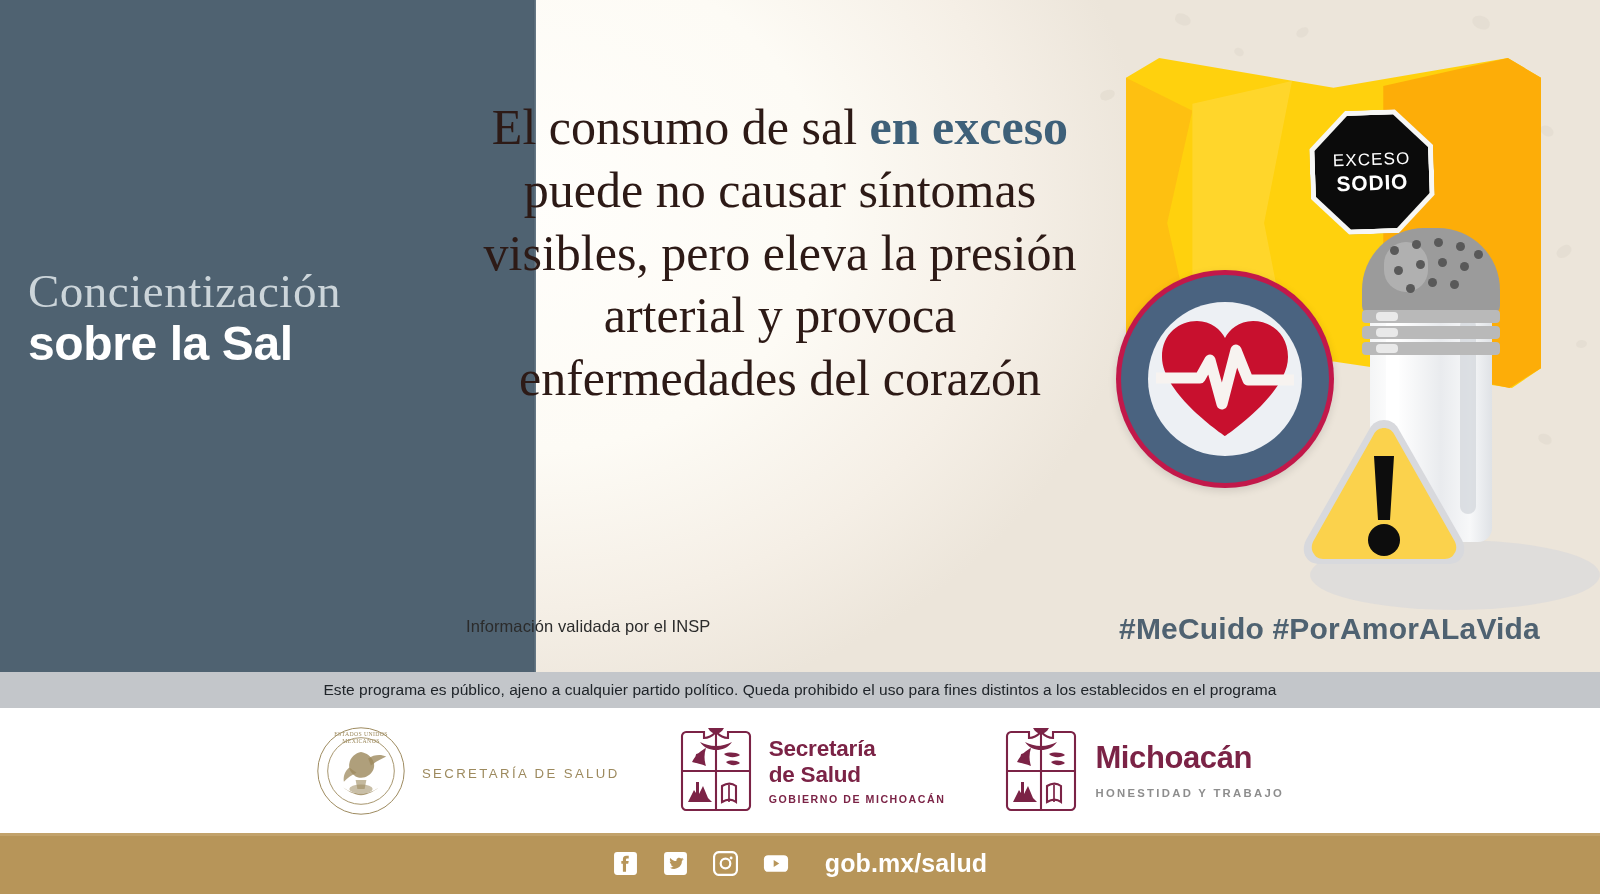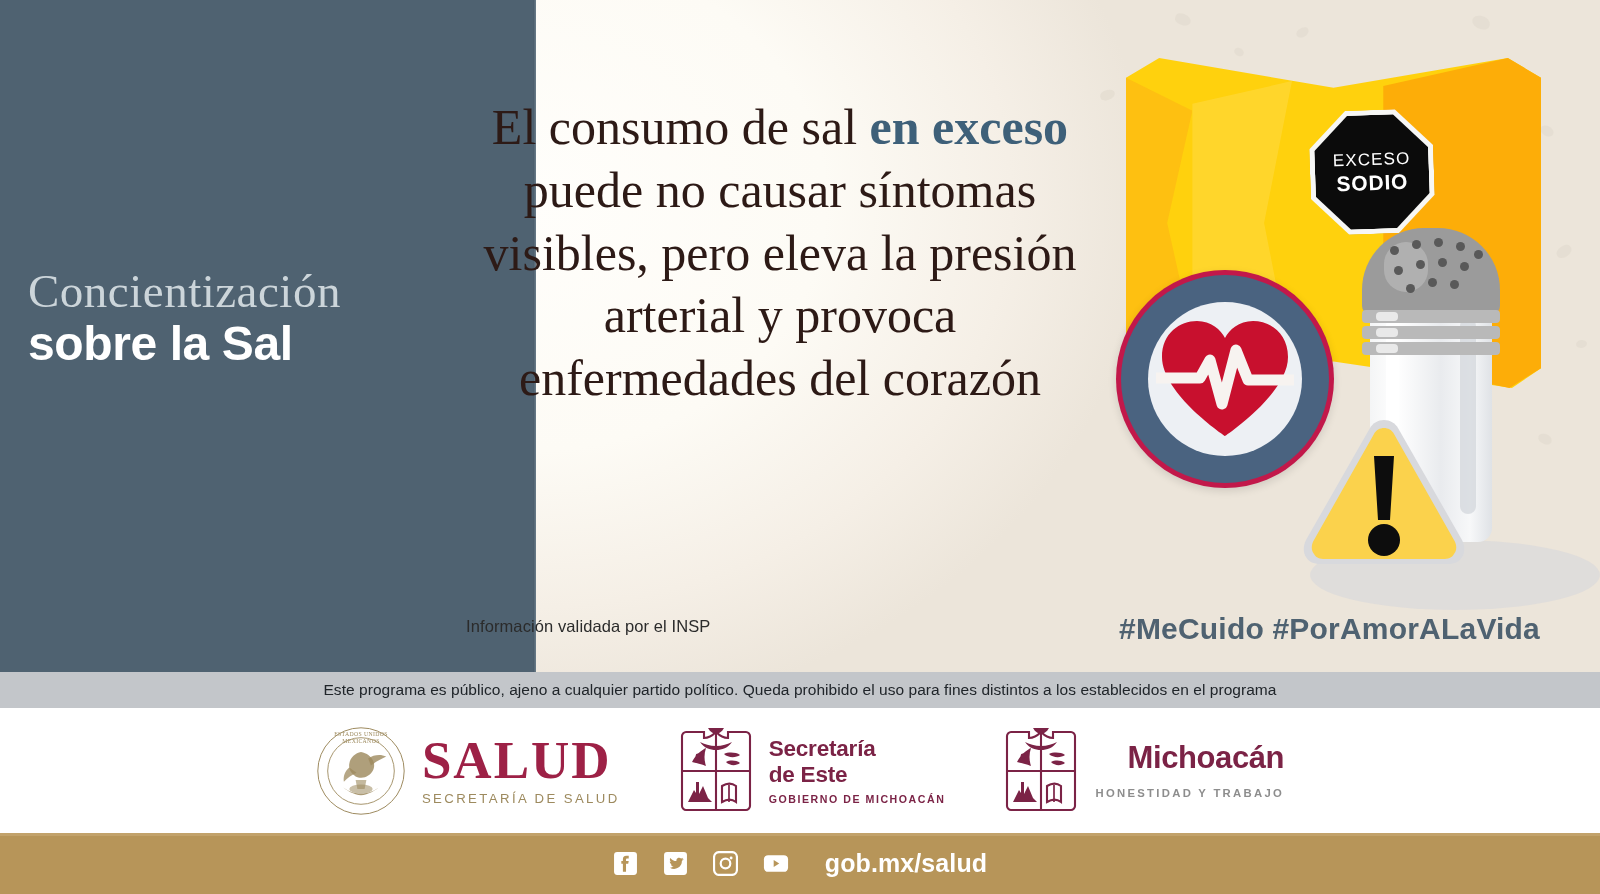--- a/index.html
+++ b/index.html
@@ -104,21 +104,21 @@
 
   .salud-txt{margin-left:16px;}
   .salud-txt .big{font-family:"Liberation Serif",serif;font-size:53px;font-weight:bold;color:#9d2146;
        letter-spacing:2px;line-height:.98;}
   .salud-txt .sub{font-size:13.2px;color:#9d8a5e;letter-spacing:2.4px;margin-top:5px;font-weight:normal;}
 
   .mich-txt{margin-left:15px;}
   .mich-txt .l1{font-size:22.5px;font-weight:bold;color:#7b2346;line-height:1.14;letter-spacing:-.2px;}
   .mich-txt .l2{font-size:10.6px;color:#7b2346;letter-spacing:1.55px;margin-top:5px;font-weight:bold;}
 
-  .mich2-txt{margin-left:16px;text-align:right;}
+  .mich2-txt{margin-left:16px;}
   .mich2-txt .l1{font-size:31px;font-weight:bold;color:#7b2346;line-height:1.05;letter-spacing:-.4px;}
   .mich2-txt .l2{font-size:11.3px;color:#8d8d8d;letter-spacing:2.3px;margin-top:13px;font-weight:bold;}
 
   
   .socialbar{position:absolute;left:0;top:833px;width:1600px;height:61px;background:#b79559;
        display:flex;align-items:center;justify-content:center;gap:24px;}
   .socialbar .topline{position:absolute;left:0;top:0;width:100%;height:3px;background:#c6a873;opacity:.7;}
   .sico{width:26px;height:26px;display:flex;align-items:center;justify-content:center;}
   .url{font-size:25px;font-weight:bold;color:#ffffff;margin-left:12px;letter-spacing:.1px;}
 </style>
@@ -237,21 +237,20 @@
         <path d="M50 29 C56 30 62 34 64 40 C66 46 63 52 58 55 C54 58 48 58 44 56 C39 53 36 48 37 42 C38 35 44 30 50 29 Z" fill="#9d8a5e" opacity=".82"></path>
         <path d="M58 36 C64 32 72 31 78 34 C72 37 66 40 61 44 Z" fill="#9d8a5e" opacity=".8"></path>
         <path d="M37 46 C32 50 30 56 31 62 C35 58 40 54 45 52 Z" fill="#9d8a5e" opacity=".75"></path>
         <path d="M28 66 C34 72 42 76 50 77 C58 76 66 72 72 66 C66 72 58 75 50 75 C42 75 34 72 28 66 Z" fill="#9d8a5e" opacity=".85"></path>
         <ellipse cx="50" cy="70" rx="13" ry="5" fill="#9d8a5e" opacity=".55"></ellipse>
         <path d="M44 60 L56 60 L54 70 L46 70 Z" fill="#9d8a5e" opacity=".6"></path>
         <text x="50" y="11" font-family="Liberation Serif, serif" font-size="6.4" fill="#9d8a5e" text-anchor="middle" letter-spacing="0.4">ESTADOS UNIDOS</text>
         <text x="50" y="19" font-family="Liberation Serif, serif" font-size="6.4" fill="#9d8a5e" text-anchor="middle" letter-spacing="0.4">MEXICANOS</text>
       </svg>
       <div class="salud-txt">
-        <div class="big">SALUD</div>
         <div class="sub">SECRETARÍA DE SALUD</div>
       </div>
     </div>
 
     <div class="logo">
       <svg width="76" height="86" viewBox="0 0 76 86">
         <path d="M38 4 C42 8 46 10 50 10 L50 4 L68 4 C70 4 72 6 72 8 L72 78 C72 80 70 82 68 82 L8 82 C6 82 4 80 4 78 L4 8 C4 6 6 4 8 4 L26 4 L26 10 C30 10 34 8 38 4 Z" fill="none" stroke="#7b2346" stroke-width="2.1"></path>
         <path d="M38 4 L38 82 M4 43 L72 43" stroke="#7b2346" stroke-width="2.1" fill="none"></path>
         <path d="M30 0 C34 -2 42 -2 46 0 C44 4 40 6 38 6 C36 6 32 4 30 0 Z" fill="#7b2346"></path>
         <path d="M22 14 C26 16 32 18 38 18 C44 18 50 16 54 14 C50 20 44 22 38 22 C32 22 26 20 22 14 Z" fill="#7b2346"></path>
@@ -259,21 +258,21 @@
         <circle cx="20" cy="28" r="2.4" fill="#7b2346"></circle>
         <path d="M46 26 C50 24 58 24 62 27 C58 30 50 30 46 26 Z" fill="#7b2346"></path>
         <path d="M48 34 C52 32 58 32 62 35 C58 38 52 38 48 34 Z" fill="#7b2346"></path>
         <path d="M10 74 L16 62 L20 68 L25 58 L30 70 L34 74 Z" fill="#7b2346"></path>
         <rect x="18" y="54" width="3" height="14" fill="#7b2346"></rect>
         <path d="M44 58 C49 55 54 55 58 58 L58 74 C54 71 49 71 44 74 Z" fill="none" stroke="#7b2346" stroke-width="2.1"></path>
         <path d="M51 57 L51 74" stroke="#7b2346" stroke-width="1.7"></path>
       </svg>
       <div class="mich-txt">
         <div class="l1">Secretaría</div>
-        <div class="l1">de Este</div>
+        <div class="l1">de Salud</div>
         <div class="l2">GOBIERNO DE MICHOACÁN</div>
       </div>
     </div>
 
     <div class="logo">
       <svg width="76" height="86" viewBox="0 0 76 86">
         <path d="M38 4 C42 8 46 10 50 10 L50 4 L68 4 C70 4 72 6 72 8 L72 78 C72 80 70 82 68 82 L8 82 C6 82 4 80 4 78 L4 8 C4 6 6 4 8 4 L26 4 L26 10 C30 10 34 8 38 4 Z" fill="none" stroke="#7b2346" stroke-width="2.1"></path>
         <path d="M38 4 L38 82 M4 43 L72 43" stroke="#7b2346" stroke-width="2.1" fill="none"></path>
         <path d="M30 0 C34 -2 42 -2 46 0 C44 4 40 6 38 6 C36 6 32 4 30 0 Z" fill="#7b2346"></path>
         <path d="M22 14 C26 16 32 18 38 18 C44 18 50 16 54 14 C50 20 44 22 38 22 C32 22 26 20 22 14 Z" fill="#7b2346"></path>

